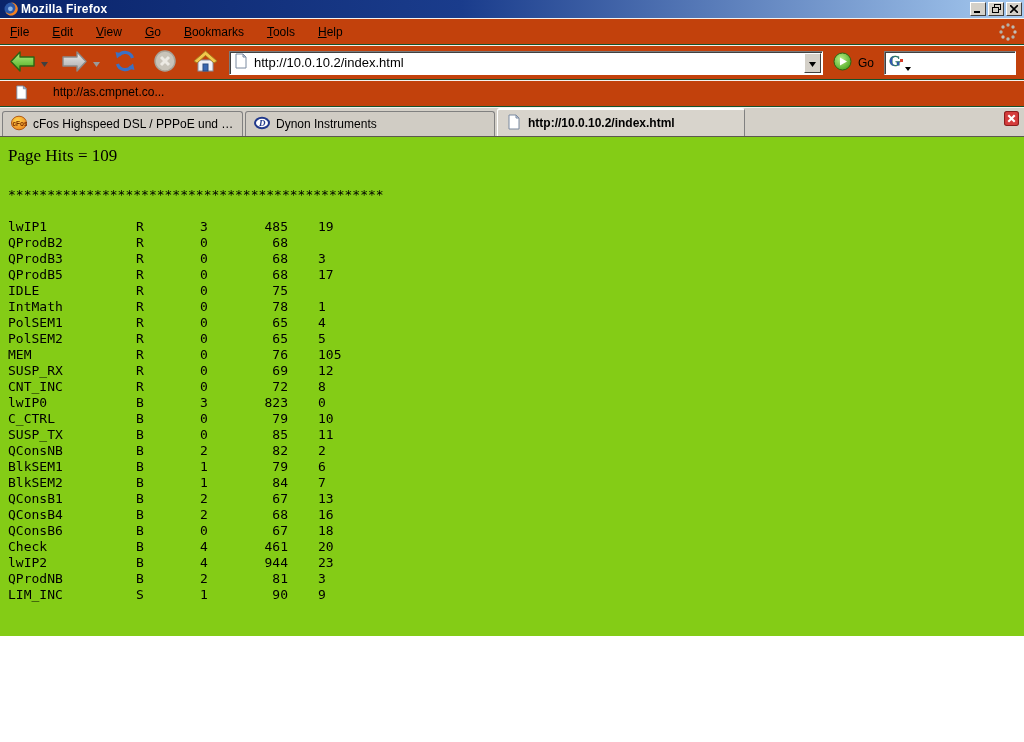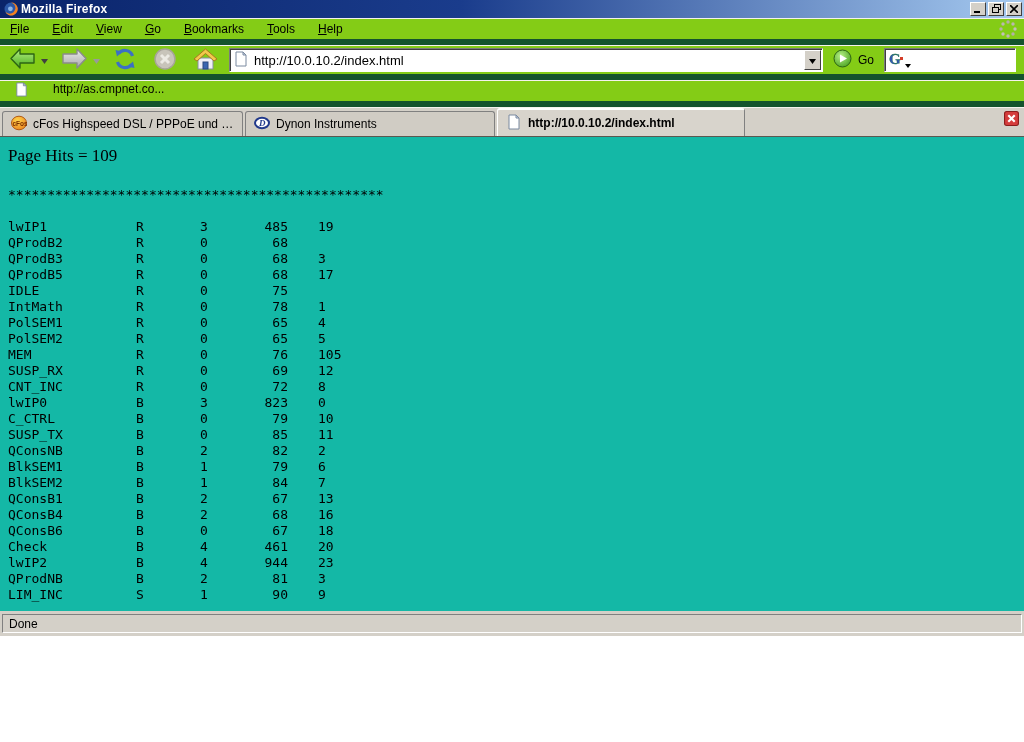--- a/index.html
+++ b/index.html
@@ -10,21 +10,21 @@
   
   .titlebar { height:18px; background:linear-gradient(90deg,#0a246a 0%,#1a3c8c 45%,#a6caf0 100%);
     display:flex; align-items:center; padding:0 2px; flex:0 0 auto; }
   .titlebar .ticon { width:14px; height:14px; margin:0 3px 0 2px; display:inline-flex; }
   .titlebar .ttext { color:#fff; font-weight:bold; font-size:12px; letter-spacing:0.2px; }
   .win-controls { margin-left:auto; display:flex; gap:2px; }
   .win-btn { width:16px; height:14px; background:#d4d0c8; border:1px solid;
     border-color:#fff #404040 #404040 #fff; display:flex; align-items:center; justify-content:center; }
 
   
-  .bar { background:#84cc16; border-top:1px solid #f4f2ee; border-bottom:6px solid #14532d; flex:0 0 auto; }
+  .bar { background:#c2410c; border-top:1px solid #f4f2ee; border-bottom:1px solid #14532d; flex:0 0 auto; }
 
   
   .menubar { height:27px; display:flex; align-items:center; padding-left:8px; }
   .menu-item { margin-right:19px; padding:3px 2px; color:#000; cursor:default; }
   .throbber { margin-left:auto; margin-right:6px; display:flex; align-items:center; }
 
   
   .navbar { height:35px; display:flex; align-items:center; padding:0 6px; }
   .nav-btn { display:flex; align-items:center; justify-content:center; padding:2px; border:1px solid transparent; }
   .dd { width:11px; height:24px; display:flex; align-items:center; justify-content:center; }
@@ -50,21 +50,21 @@
     border-top:1px solid #f4f2ee; border-bottom:1px solid #5c5850; flex:0 0 auto; }
   .tab { height:25px; display:flex; align-items:center; gap:6px; padding:0 8px;
     border:1px solid #808080; border-bottom:none; border-radius:3px 3px 0 0;
     background:#d0ccc4; margin-left:2px; overflow:hidden; }
   .tab .tab-label { white-space:nowrap; overflow:hidden; text-overflow:ellipsis; color:#000; }
   .tab.active { background:#d8d4cc; border-top:2px solid #fff; border-left-color:#fff; height:28px; }
   .tab.active .tab-label { font-weight:bold; }
   .tab-close { margin-left:auto; margin-right:5px; margin-bottom:7px; display:flex; }
 
   
-  .content { flex:1 1 auto; background:#14b8a6; color:#000; padding:9px 0 0 8px; overflow:hidden; }
+  .content { flex:1 1 auto; background:#84cc16; color:#000; padding:9px 0 0 8px; overflow:hidden; }
   .hits { font-family:"Liberation Serif", serif; font-size:17px; margin-bottom:21px; }
   .mono { font-family:"DejaVu Sans Mono", monospace; font-size:13px; line-height:16px; white-space:pre; }
   .rows { margin-top:16px; }
   .trow { display:grid; grid-template-columns:128px 64px 32px 56px 1fr;
     font-family:"DejaVu Sans Mono", monospace; font-size:13px; line-height:16px; }
   .trow .c-stack { text-align:right; }
   .trow .c-num { padding-left:30px; }
 
   
   .statusbar { height:25px; background:#d4d0c8; padding:3px 2px 2px 2px; flex:0 0 auto; }
@@ -460,19 +460,14 @@
         <div class="trow">
           <span class="c-task">LIM_INC</span>
           <span class="c-state">S</span>
           <span class="c-priority">1</span>
           <span class="c-stack">90</span>
           <span class="c-num">9</span>
         </div>
       </div>
   </div>
 
-  <div class="statusbar">
-    <div class="status-panel">
-      <span>Done</span>
-    </div>
-  </div>
 
 </div>
 
 </body></html>

